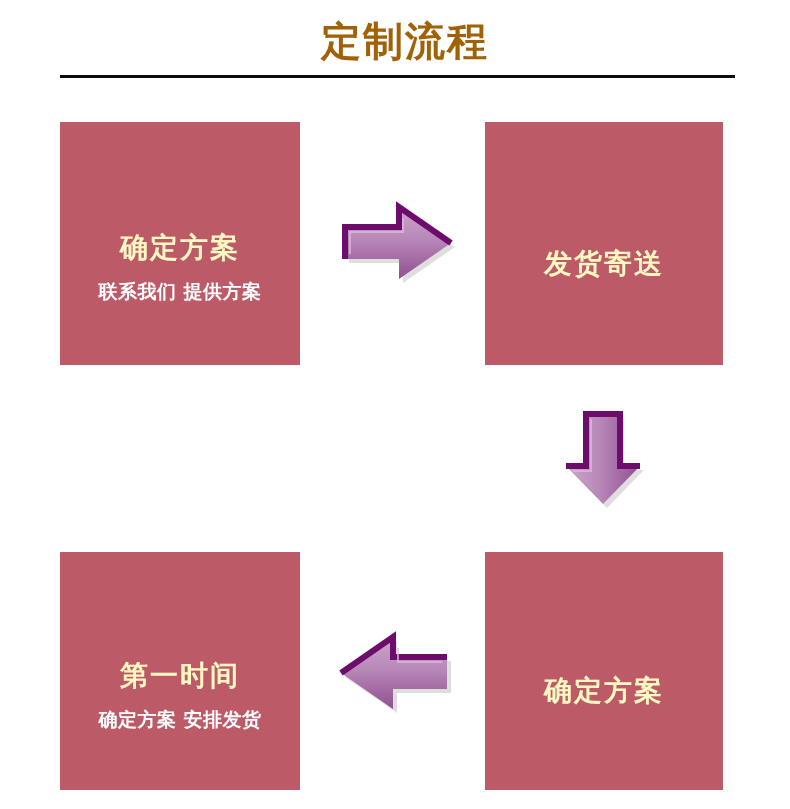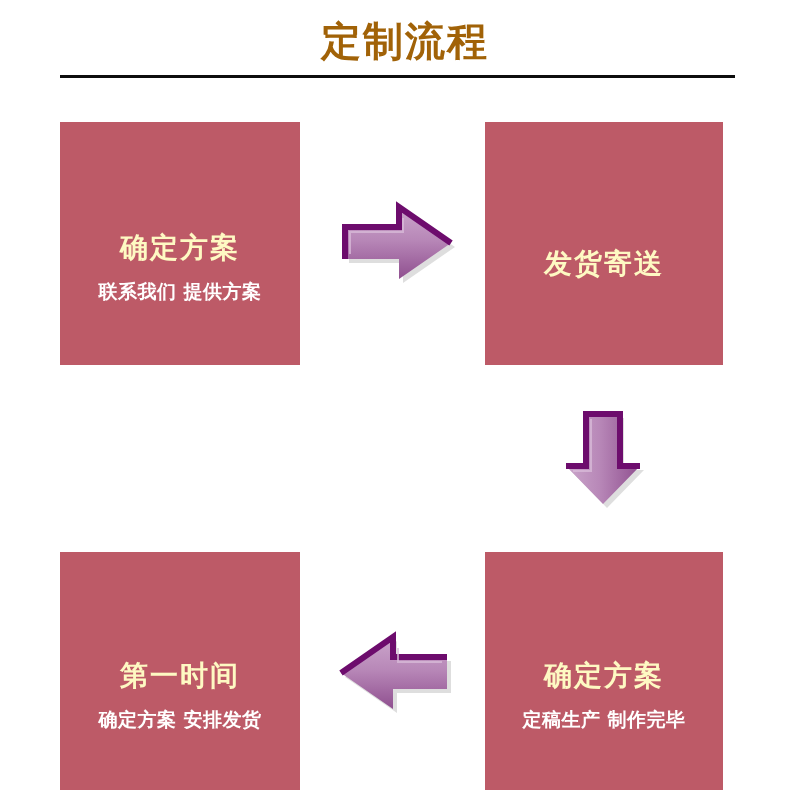--- a/index.html
+++ b/index.html
@@ -114,21 +114,20 @@
 
   <div class="step-box pos-2">
     <div class="step-inner">
       <div class="step-title">发货寄送</div>
     </div>
   </div>
 
   <div class="step-box pos-4">
     <div class="step-inner">
       <div class="step-title">确定方案</div>
-      <div class="step-sub">定稿生产  制作完毕</div>
     </div>
   </div>
 
   <div class="step-box pos-3">
     <div class="step-inner">
       <div class="step-title">第一时间</div>
       <div class="step-sub">确定方案  安排发货</div>
     </div>
   </div>
 

